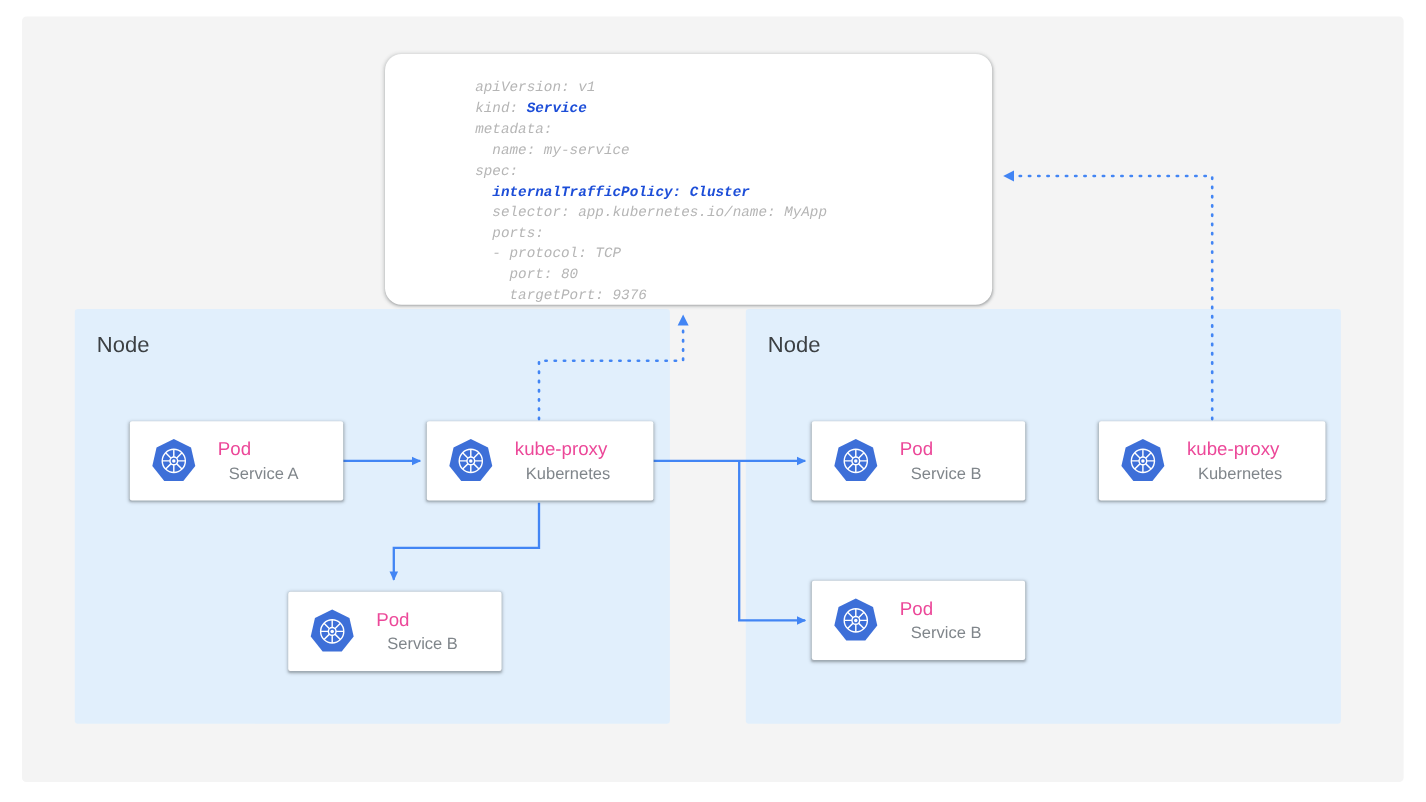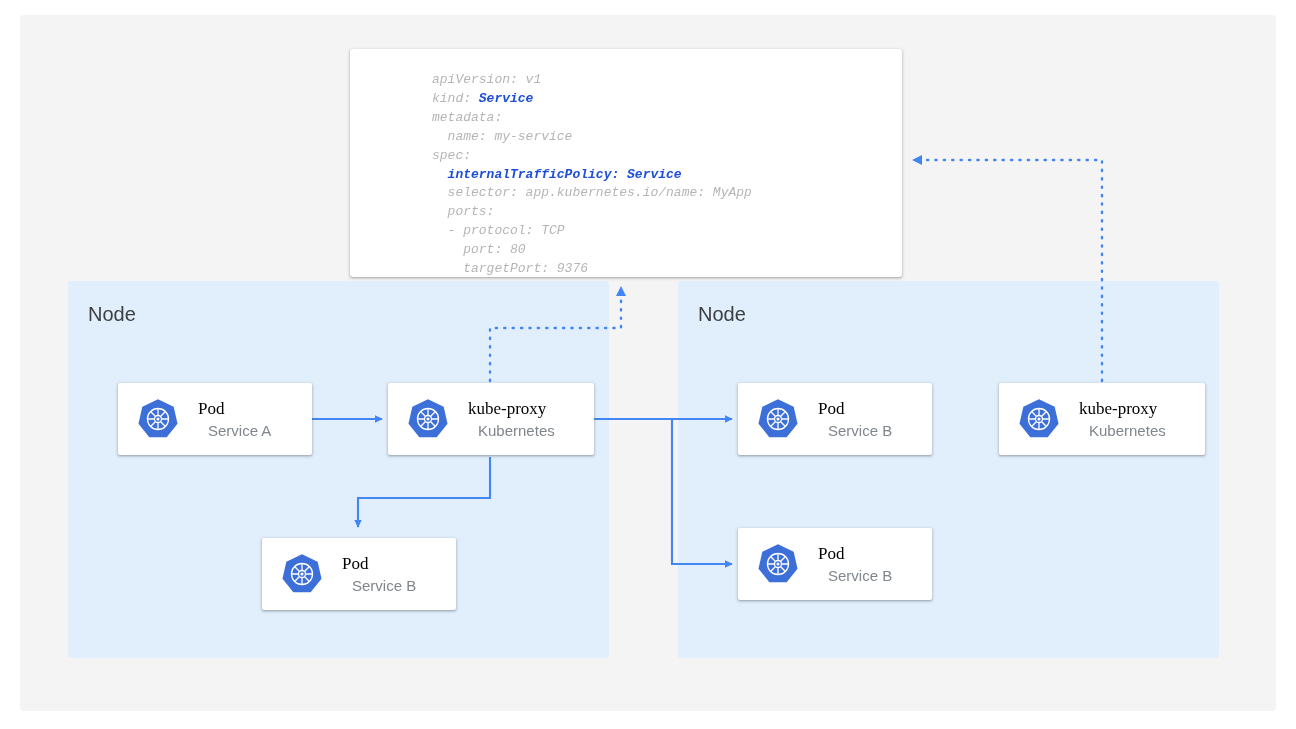--- a/index.html
+++ b/index.html
@@ -57,41 +57,41 @@
   }
   .card-text {
     margin-left: 18px;
     display: flex;
     flex-direction: column;
     justify-content: center;
     line-height: 1.18;
   }
   .card-title {
     font-size: 17px;
-    color: #000000;
-    font-family: Liberation Serif, serif;
+    color: #ec4899;
+    font-family: Liberation Sans, sans-serif;
     white-space: nowrap;
   }
   .card-sub {
     font-size: 15px;
     color: #80868b;
     font-family: "Liberation Sans", sans-serif;
     white-space: nowrap;
     margin-top: 3px;
     margin-left: 10px;
   }
   
   #yaml-card {
     position: absolute;
     left: 330px;
     top: 34px;
     width: 552px;
     height: 228px;
     background: #ffffff;
-    border-radius: 3px;
+    border-radius: 15px;
     box-shadow: 0 1px 2px rgba(60,64,67,0.28), 0 1px 3px 1px rgba(60,64,67,0.14);
     box-sizing: border-box;
     padding: 22px 0 0 0;
   }
   #yaml-code {
     margin: 0;
     padding: 0 0 0 82px;
     font-family: "Liberation Mono", "DejaVu Sans Mono", monospace;
     font-size: 13px;
     line-height: 18.9px;
@@ -159,21 +159,21 @@
         <path d="M1082,366 L1082,145 L893,145" stroke="#4285f4" stroke-width="2.4" fill="none" stroke-dasharray="1.2 7.2" stroke-linecap="round" marker-end="url(#ah-dot)"></path>
       </g>
     </svg>
 
     <div id="yaml-card">
       <pre id="yaml-code">apiVersion: v1
 kind: <span class="yl-bold">Service</span>
 metadata:
   name: my-service
 spec:
-<span class="yl-bold">  internalTrafficPolicy: Service</span>
+<span class="yl-bold">  internalTrafficPolicy: Cluster</span>
   selector: app.kubernetes.io/name: MyApp
   ports:
   - protocol: TCP
     port: 80
     targetPort: 9376</pre>
     </div>
 
     <div class="card" style="left:98px; top:368px; width:194px; height:72px;">
       <svg class="card-icon" viewBox="0 0 64 64">
         <path d="M32 3.2 L54.8 14.2 L60.4 38.8 L44.6 58.6 L19.4 58.6 L3.6 38.8 L9.2 14.2 Z" fill="#3d6fd8"></path>

